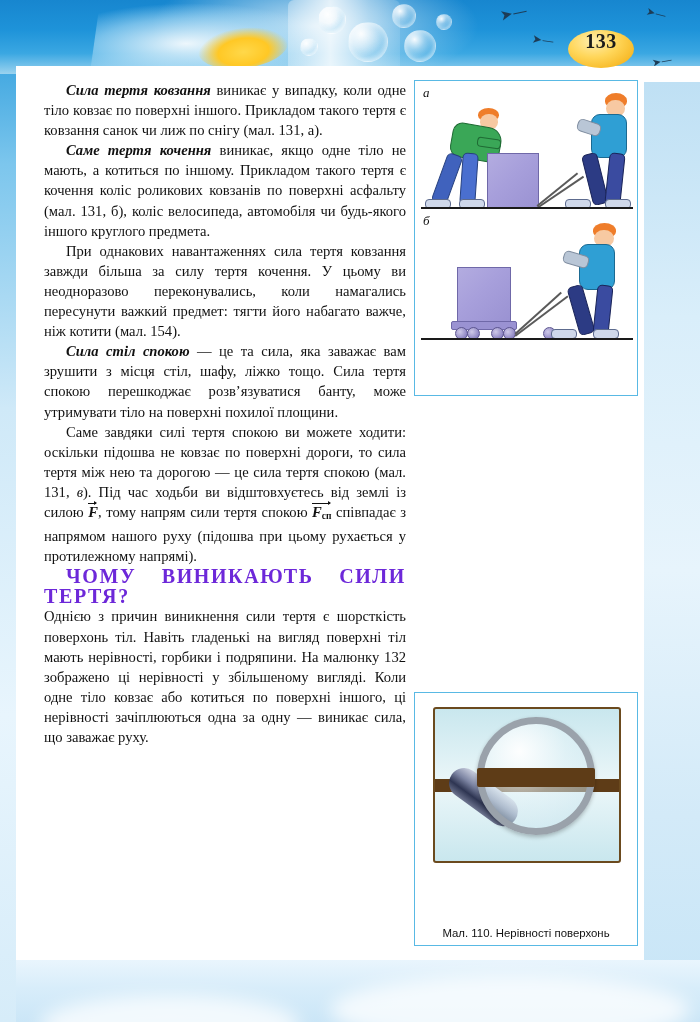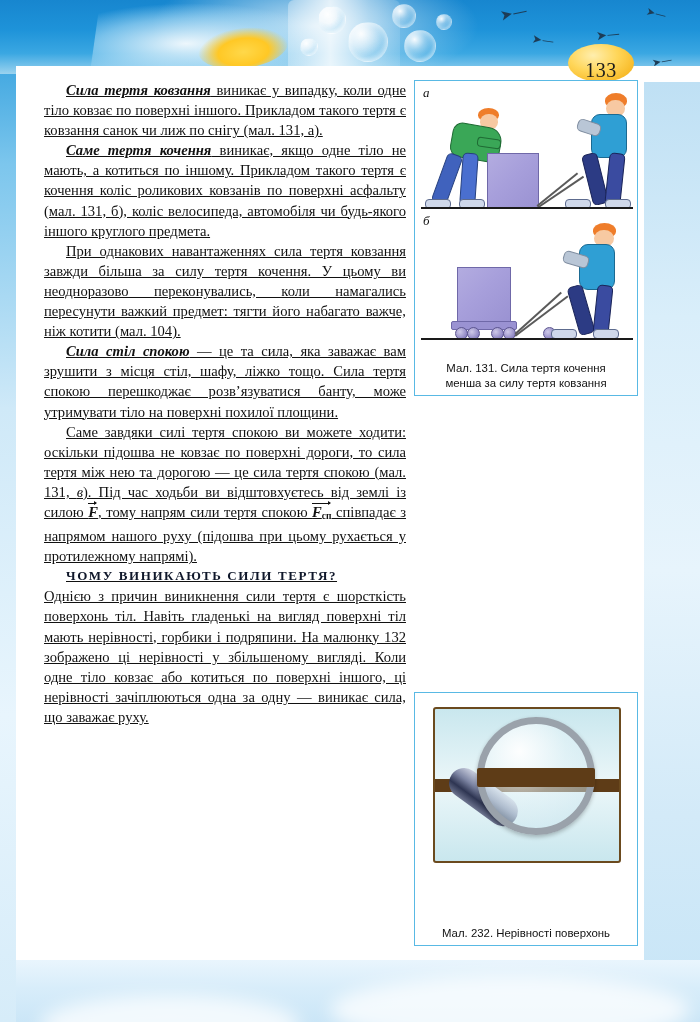--- a/index.html
+++ b/index.html
@@ -49,39 +49,38 @@
   .yellowsplash{
     position:absolute;left:198px;top:28px;width:90px;height:40px;
     background:radial-gradient(ellipse at 50% 60%,#ffd84a 0%,#ffc825 40%,rgba(255,200,37,0) 72%);
     transform:rotate(-7deg);border-radius:50%;
   }
   .bird{position:absolute;color:#1d3c56;font-size:15px;line-height:1;
         font-family:"DejaVu Sans",sans-serif;}
 
   
   #pagebadge{
-    position:absolute;left:568px;top:44px;width:66px;height:38px;border-radius:50%;
+    position:absolute;left:568px;top:30px;width:66px;height:38px;border-radius:50%;
     background:radial-gradient(ellipse at 38% 30%,#ffeeae 0%,#ffd659 42%,#f7b926 78%,#eda611 100%);
-    display:flex;align-items:flex-end;justify-content:center;
-    font-family:"Liberation Serif",serif;font-weight:400;font-size:20px;color:#1b1b1b;
+    display:flex;align-items:flex-start;justify-content:center;
+    font-family:"Liberation Serif",serif;font-weight:700;font-size:20px;color:#1b1b1b;
     letter-spacing:.5px;
   }
 
   
   #textcol{
     position:absolute;left:44px;top:80px;width:362px;
     font-size:14.6px;line-height:20.1px;color:#111;text-align:justify;
     text-justify:inter-word;
-    text-decoration:underline;
   }
   #textcol p{margin:0;text-indent:22px;}
   #textcol p.noind{text-indent:0;}
   .term{font-style:italic;font-weight:700;}
   .secthead{
-    color:#0f172a;font-weight:700;font-size:13px;letter-spacing:1.6px;
+    color:#6d28d9;font-weight:700;font-size:20px;letter-spacing:1.6px;
     font-family:"Liberation Serif",serif;margin-top:15px;text-indent:0;
     text-align:justify;
   }
   .vecF{position:relative;font-style:italic;font-weight:600;white-space:nowrap;}
   .vecF .bar{
     position:absolute;left:0;right:2px;top:-1px;height:1px;background:#111;
   }
   .vecF .bar:after{
     content:"";position:absolute;right:-1px;top:-1.5px;
     border-left:3px solid #111;border-top:2px solid transparent;border-bottom:2px solid transparent;
@@ -247,52 +246,48 @@
                 border-radius:5px;transform:rotate(-16deg);"></div>
     <div class="fig-el" style="left:180px;top:204px;width:14px;height:48px;background:#3a4ba0;border:1px solid #1a2458;
                 border-radius:5px;transform:rotate(6deg);"></div>
     <div class="fig-el" style="left:136px;top:248px;width:24px;height:8px;background:#cfd8ea;border:1px solid #5d6b8e;border-radius:4px;"></div>
     <div class="fig-el" style="left:178px;top:248px;width:24px;height:8px;background:#cfd8ea;border:1px solid #5d6b8e;border-radius:4px;"></div>
     <div class="rope" style="left:100px;top:252px;width:62px;transform:rotate(-42deg);"></div>
     <div class="rope" style="left:100px;top:254px;width:66px;transform:rotate(-37deg);"></div>
 
     <div class="ground" style="left:6px;top:257px;width:212px;"></div>
 
-    <div class="figcap">
-      <div>Мал. 131. Сила тертя кочення</div>
-      <div>менша за силу тертя ковзання</div>
-    </div>
   </div>
 
   <div class="figbox" id="fig132">
     <div class="surface">
       <div class="roughline"></div>
     </div>
     <div class="handle"></div>
     <div class="lens">
       <div class="lensrough"></div>
     </div>
 
     <div class="figcap">
-      <div>Мал. 232. Нерівності  поверхонь</div>
+      <div>Мал. 110. Нерівності  поверхонь</div>
     </div>
   </div>
 
   <div id="textcol">
 
     <p>
       <span class="term">Сила тертя ковзання</span><span> виникає у випадку, коли одне тіло ковзає по поверхні іншого. Прикладом такого тертя є ковзання санок чи лиж по снігу (мал. 131, а).</span>
     </p>
 
     <p>
       <span class="term">Саме тертя кочення</span><span> виникає, якщо одне тіло не мають, а котиться по іншому. Прикладом такого тертя є кочення коліс роликових ковзанів по поверхні асфальту (мал. 131, б), коліс велосипеда, автомобіля чи будь-якого іншого круглого предмета.</span>
     </p>
 
     <p>
-      <span>При однакових навантаженнях сила тертя ковзання завжди більша за силу тертя кочення. У цьому ви неодноразово переконувались, коли намагались пересунути важкий предмет: тягти його набагато важче, ніж котити (мал. 104).</span>
+      <span>При однакових навантаженнях сила тертя ковзання завжди більша за силу тертя кочення. У цьому ви неодноразово переконувались, коли намагались пересунути важкий предмет: тягти його набагато важче, ніж котити (мал. 154).</span>
     </p>
 
 
     <p>
       <span class="term">Сила стіл спокою</span><span> — це та сила, яка заважає вам зрушити з місця стіл, шафу, ліжко тощо. Сила тертя спокою перешкоджає розв’язуватися банту, може утримувати тіло на поверхні похилої площини.</span>
     </p>
 
 
     <p>
       <span>Саме завдяки силі тертя спокою ви можете ходити: оскільки підошва не ковзає по поверхні дороги, то сила тертя між нею та дорогою — це сила тертя спокою (мал. 131, </span><span class="term" style="font-weight:400">в</span><span>). Під час ходьби ви відштовхуєтесь від землі із силою </span><span class="vecF"><span class="bar"></span><span>F</span></span><span>, тому напрям сили тертя спокою </span><span class="vecF"><span class="bar"></span><span>F</span><span class="sub">сп</span></span><span> співпадає з напрямом нашого руху (підошва при цьому рухається у протилежному напрямі).</span>

